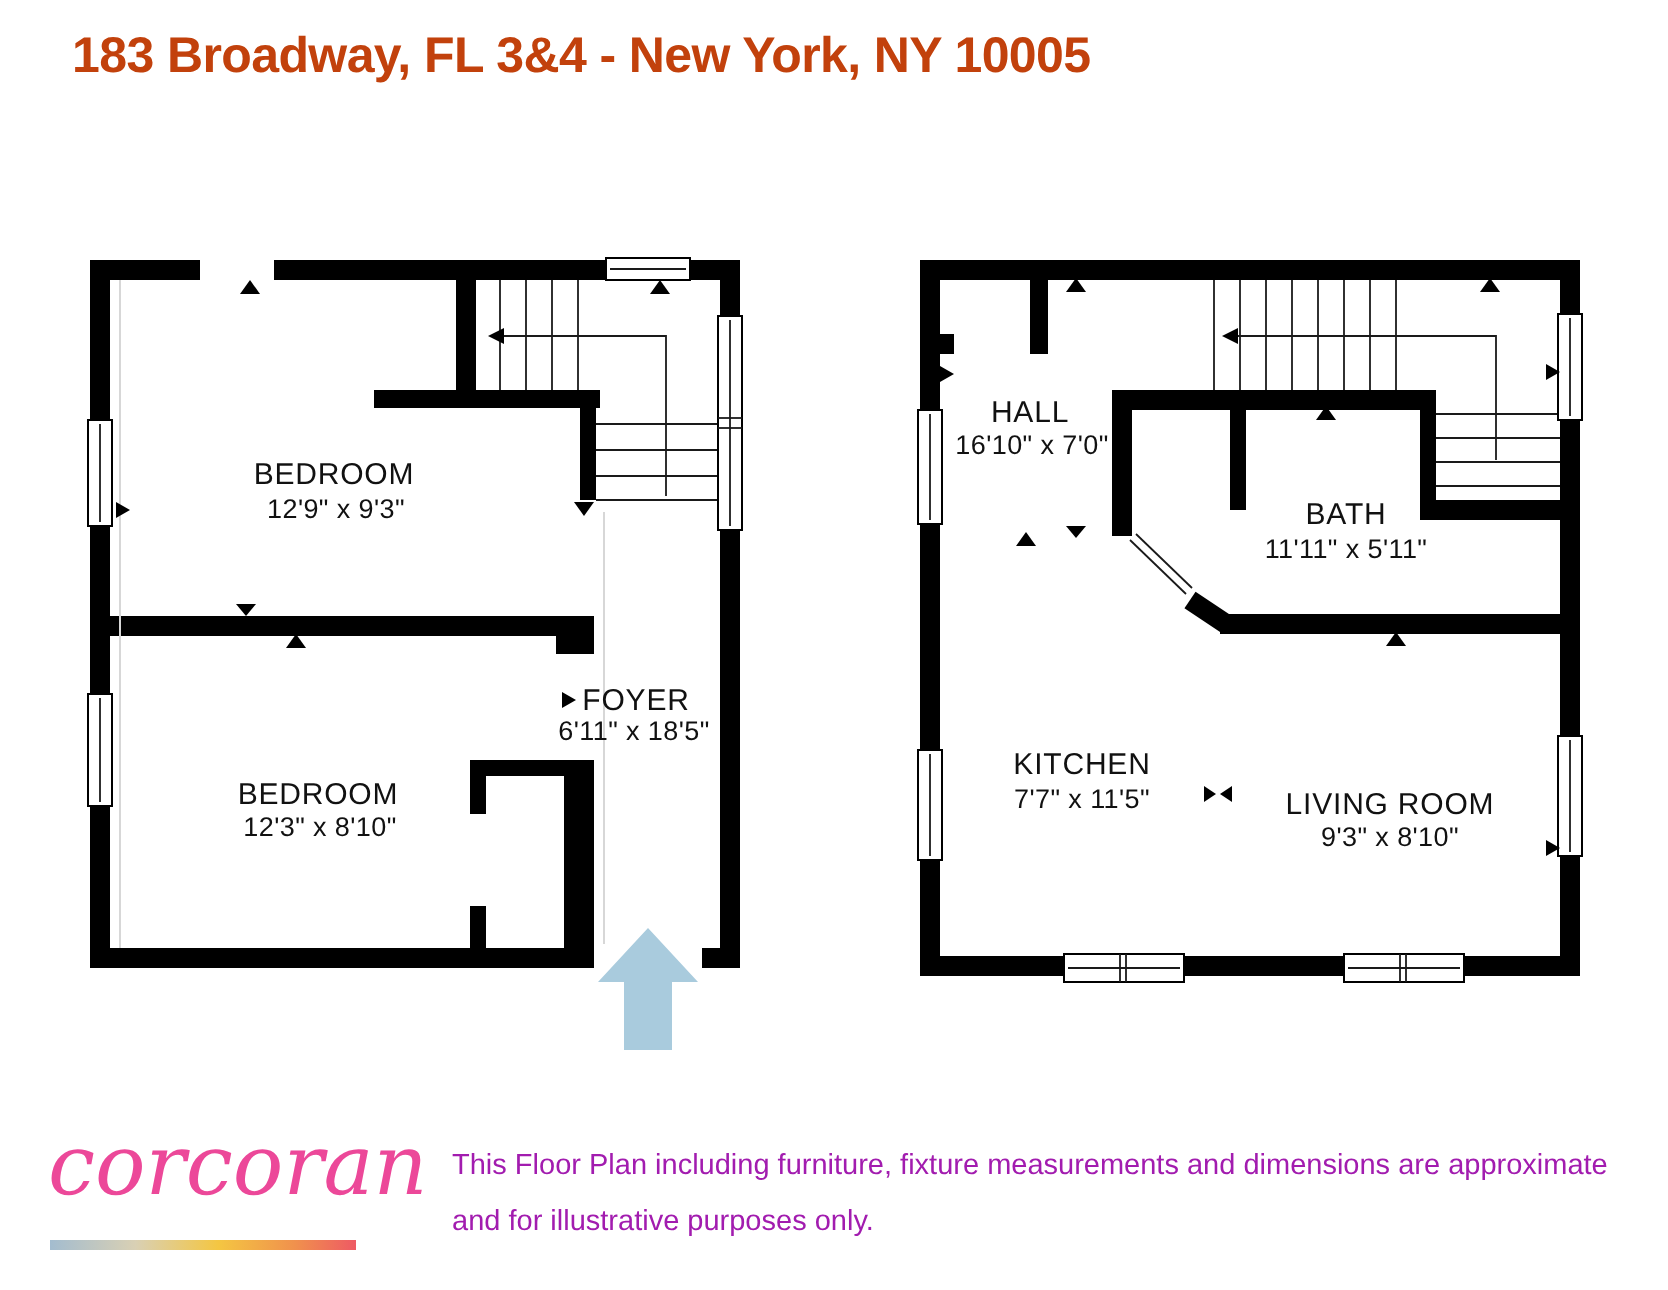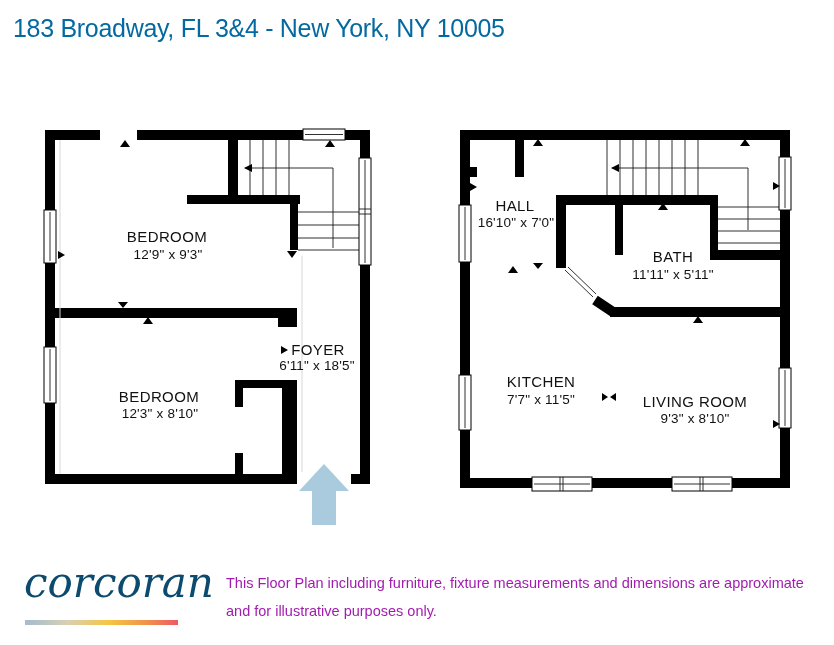--- a/index.html
+++ b/index.html
@@ -1,37 +1,37 @@
 <!DOCTYPE html>
 <html><head>
 <meta charset="utf-8">
 <style>
   html,body{margin:0;padding:0;background:#fff;}
   .screen{
     position:relative;width:834px;height:645px;background:#ffffff;
     overflow:hidden;font-family:"Liberation Sans",sans-serif;
   }
   .page-title{
-    position:absolute;left:13px;top:14px;margin:0;
-    font-size:25px;font-weight:400;color:#0369a1;letter-spacing:-0.3px;
+    position:absolute;left:36px;top:14px;margin:0;
+    font-size:25px;font-weight:700;color:#c2410c;letter-spacing:-0.3px;
     font-family:"Liberation Sans",sans-serif;
   }
   svg.plan-canvas{position:absolute;left:0;top:0;}
   svg text{font-family:"Liberation Sans",sans-serif;fill:#111;}
   svg text.room-name{font-size:15px;letter-spacing:0.4px;}
   svg text.room-dims{font-size:13.5px;letter-spacing:0.2px;}
   .wall{fill:#000;}
   .win{fill:#fff;stroke:#000;stroke-width:1;}
   .thin{stroke:#1a1a1a;stroke-width:0.9;fill:none;}
   .faint{stroke:#d7d7d7;stroke-width:1;fill:none;}
   .marker{fill:#000;}
   .brand-logo{
     position:absolute;left:24px;top:560px;width:160px;
     font-family:"DejaVu Serif",serif;font-style:italic;
-    font-size:42px;color:#0c4a6e;line-height:1.1;letter-spacing:0px;
+    font-size:42px;color:#ec4899;line-height:1.1;letter-spacing:0px;
   }
   .brand-gradient{
     position:absolute;left:25px;top:620px;width:153px;height:5px;
     background:linear-gradient(to right,#a3bccf 0%,#d9d0b4 28%,#f4c642 55%,#f0914d 80%,#ee5a64 100%);
   }
   .disclaimer{
     position:absolute;left:226px;top:569px;width:602px;
     font-size:14.5px;line-height:28px;color:#a21caf;
   }
 </style>

